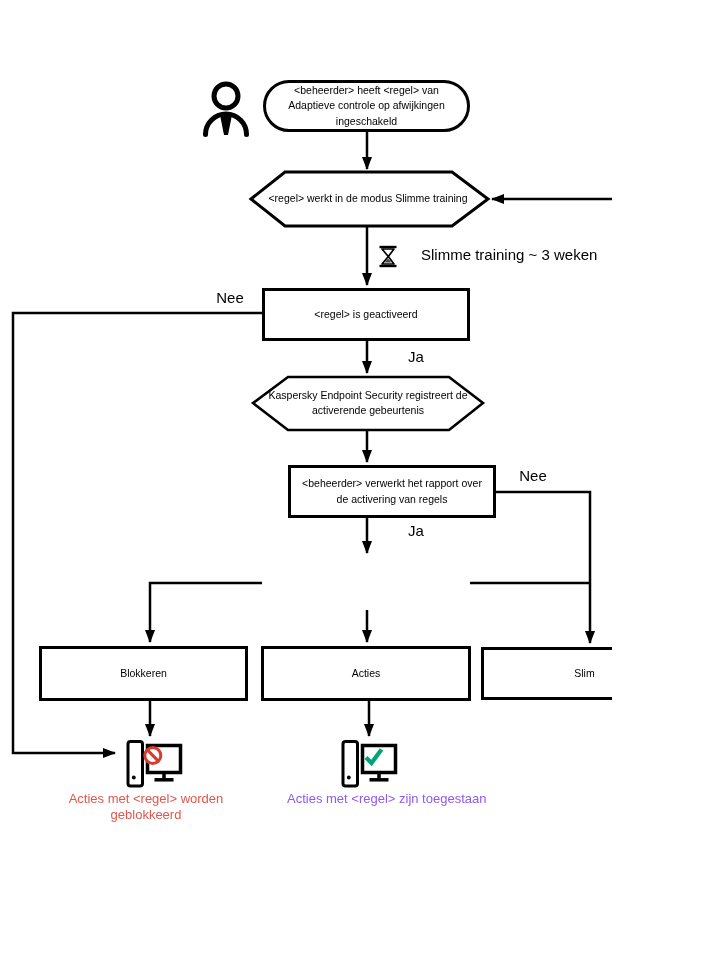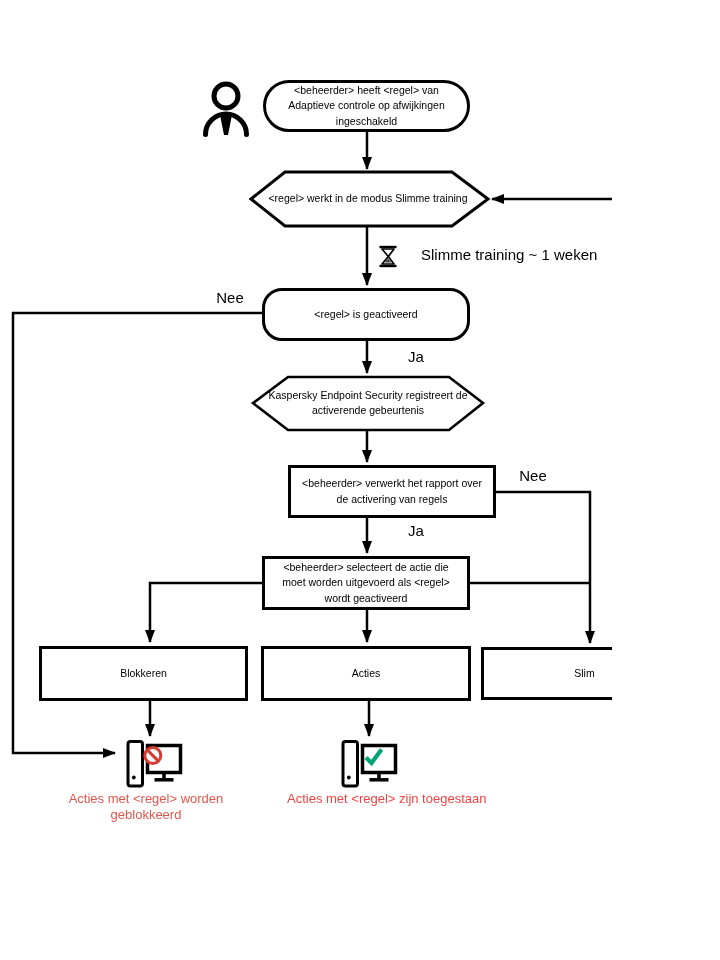--- a/index.html
+++ b/index.html
@@ -7,41 +7,41 @@
     position:relative;width:612px;height:960px;background:#ffffff;
     font-family:"Liberation Sans",sans-serif;color:#000;overflow:hidden;
   }
   #wires{position:absolute;left:0;top:0;width:720px;height:960px;}
   .node{
     position:absolute;box-sizing:border-box;background:#fff;border:3px solid #000;
     display:flex;align-items:center;justify-content:center;text-align:center;
     font-size:10.5px;line-height:1.45;padding:2px 6px;
   }
   .oval{left:263px;top:80px;width:207px;height:52px;border-radius:26px;}
-  .rect-triggered{left:262px;top:288px;width:208px;height:53px;border-radius:20px;}
+  .rect-triggered{left:262px;top:288px;width:208px;height:53px;}
   .rect-report{left:262px;top:465px;width:208px;height:53px;margin-left:26px;}
   .rect-select{left:262px;top:556px;width:208px;height:54px;}
   .rect-block{left:39px;top:646px;width:209px;height:55px;}
   .rect-notify{left:261px;top:646px;width:210px;height:55px;}
   .rect-smart{left:481px;top:647px;width:207px;height:53px;}
   .hextext{
     position:absolute;display:flex;align-items:center;justify-content:center;
     text-align:center;font-size:10.5px;line-height:1.45;
   }
   .hex1t{left:262px;top:174px;width:212px;height:50px;}
   .hex2t{left:256px;top:379px;width:224px;height:48px;}
   .lbl{position:absolute;font-size:15px;color:#000;}
   .nee-left{left:200px;top:289px;width:60px;text-align:center;}
   .ja-top{left:396px;top:348px;width:40px;text-align:center;}
   .nee-right{left:503px;top:467px;width:60px;text-align:center;}
   .ja-bottom{left:396px;top:522px;width:40px;text-align:center;}
   .training{left:421px;top:246px;white-space:nowrap;}
   .result{position:absolute;font-size:13px;line-height:1.25;text-align:center;}
   .result-blocked{left:53px;top:791px;width:186px;color:#e2574c;}
-  .result-allowed{left:287px;top:791px;white-space:nowrap;color:#ef4444;}
+  .result-allowed{left:287px;top:791px;white-space:nowrap;color:#8b5cf6;}
 </style>
 </head>
 <body>
 
 <div id="canvas">
 
   <svg id="wires" viewBox="0 0 720 960" xmlns="http://www.w3.org/2000/svg">
     <defs>
       <marker id="arw" markerUnits="userSpaceOnUse" markerWidth="14" markerHeight="12" refX="12" refY="5" orient="auto">
         <polygon points="0,0 13,5 0,10" fill="#000"></polygon>
@@ -98,35 +98,34 @@
       <line x1="379" y1="772.5" x2="379" y2="778.5" stroke="#000" stroke-width="3.5"></line>
       <line x1="369.5" y1="779.8" x2="388.5" y2="779.8" stroke="#000" stroke-width="3.5"></line>
       <polyline points="366,757.5 371.5,763 381.5,749.5" fill="none" stroke="#00a476" stroke-width="4.2"></polyline>
     </g>
   </svg>
 
   <div class="node oval">&lt;beheerder&gt; heeft &lt;regel&gt; van Adaptieve controle op afwijkingen ingeschakeld</div>
 
   <div class="hextext hex1t">&lt;regel&gt; werkt in de modus Slimme training</div>
 
-  <div class="lbl training">Slimme training ~ 1 weken</div>
+  <div class="lbl training">Slimme training ~ 3 weken</div>
 
   <div class="node rect-triggered">&lt;regel&gt; is geactiveerd</div>
 
   <div class="lbl nee-left">Nee</div>
   <div class="lbl ja-top">Ja</div>
 
   <div class="hextext hex2t">Kaspersky Endpoint Security registreert de activerende gebeurtenis</div>
 
   <div class="node rect-report">&lt;beheerder&gt; verwerkt het rapport over de activering van regels</div>
 
   <div class="lbl nee-right">Nee</div>
   <div class="lbl ja-bottom">Ja</div>
 
-  <div class="node rect-select">&lt;beheerder&gt; selecteert de actie die moet worden uitgevoerd als &lt;regel&gt; wordt geactiveerd</div>
 
   <div class="node rect-block">Blokkeren</div>
   <div class="node rect-notify">Acties</div>
   <div class="node rect-smart">Slim</div>
 
   <div class="result result-blocked">Acties met &lt;regel&gt; worden geblokkeerd</div>
   <div class="result result-allowed">Acties met &lt;regel&gt; zijn toegestaan</div>
 
 </div>
 

